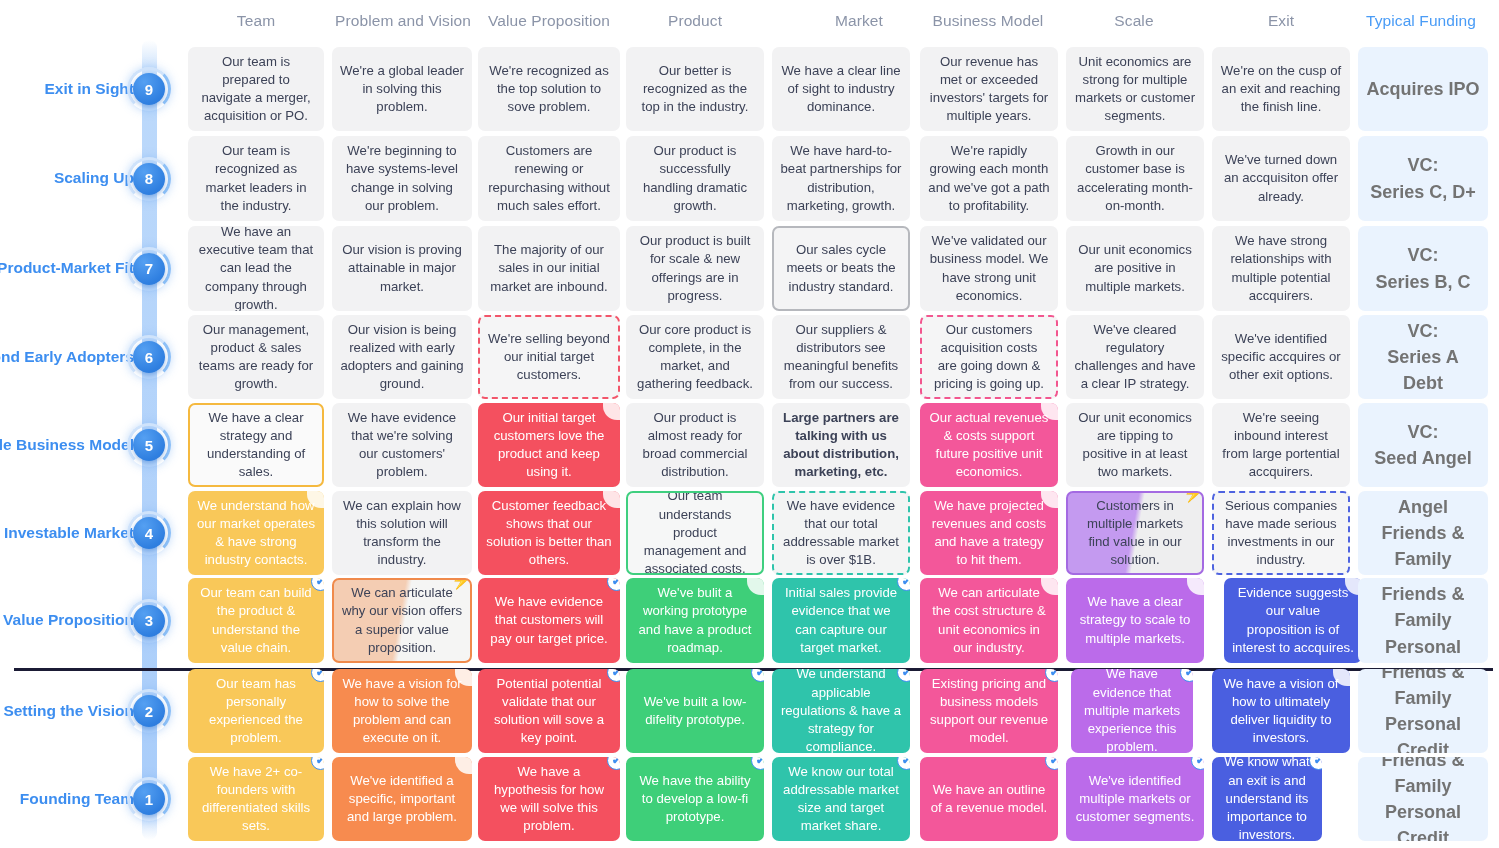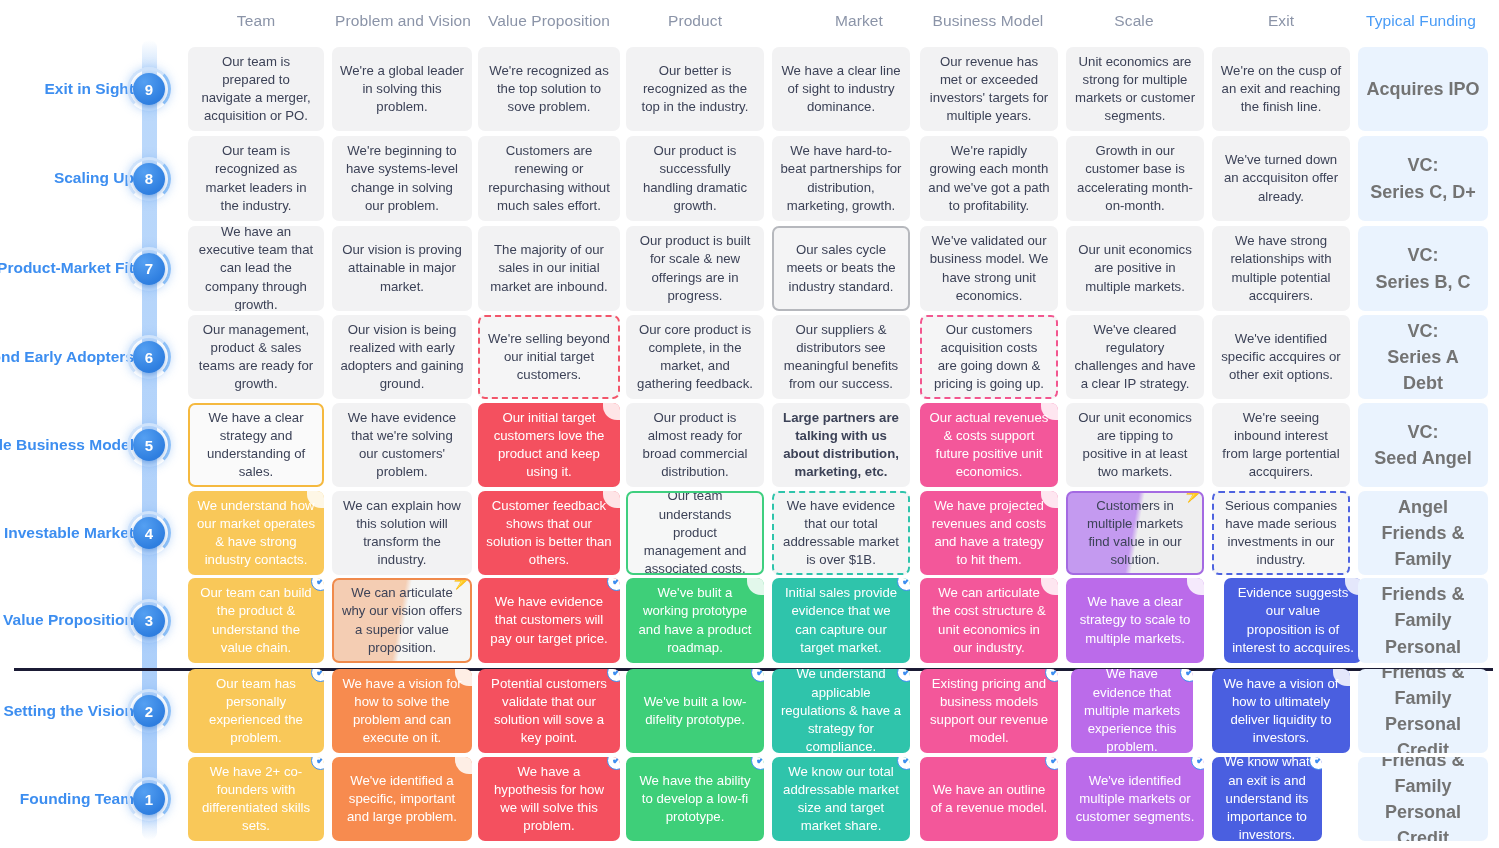--- a/index.html
+++ b/index.html
@@ -469,21 +469,21 @@
       </div>
       <div class="cell fill-amber light-text" style="left: 188px; top: 669px; width: 136px; height: 84px;">
         <span class="txt">Our team has personally experienced the problem.</span>
         <div class="corner-check">✔</div>
       </div>
       <div class="cell fill-orange light-text" style="left: 332px; top: 669px; width: 140px; height: 84px;">
         <span class="txt">We have a vision for how to solve the problem and can execute on it.</span>
         <div class="corner-fold"></div>
       </div>
       <div class="cell fill-red light-text" style="left: 478px; top: 669px; width: 142px; height: 84px;">
-        <span class="txt">Potential customers validate that our solution will sove a key point.</span>
+        <span class="txt">Potential potential validate that our solution will sove a key point.</span>
         <div class="corner-check">✔</div>
       </div>
       <div class="cell fill-green light-text" style="left: 626px; top: 669px; width: 138px; height: 84px;">
         <span class="txt">We've built a low-difelity prototype.</span>
         <div class="corner-check">✔</div>
       </div>
       <div class="cell fill-teal light-text" style="left: 772px; top: 669px; width: 138px; height: 84px;">
         <span class="txt">We understand applicable regulations &amp; have a strategy for compliance.</span>
         <div class="corner-check">✔</div>
       </div>

